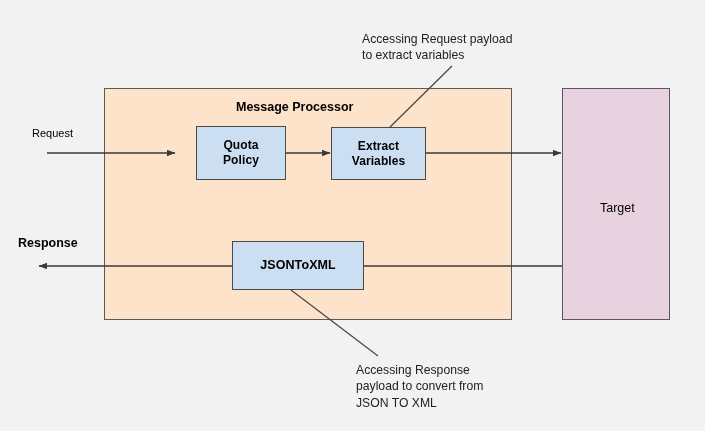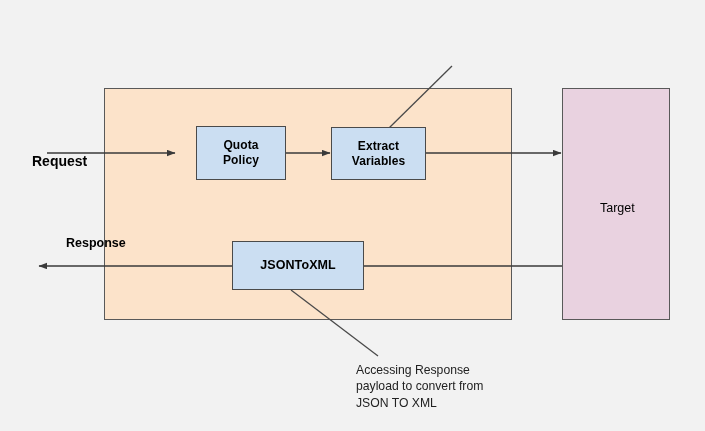--- a/index.html
+++ b/index.html
@@ -100,30 +100,28 @@
   }
   #target-label {
     left: 600px;
     top: 201px;
     font-size: 12.5px;
     font-weight: normal;
   }
   #request-label {
     left: 32px;
     top: 127px;
-    font-size: 14px;
-    font-weight: bold;
-    margin-top: 26px;
+    font-size: 11px;
+    font-weight: normal;
   }
   #response-label {
     left: 18px;
     top: 236px;
     font-size: 12.5px;
     font-weight: bold;
-    margin-left: 48px;
   }
 
   .note {
     position: absolute;
     font-size: 12.2px;
     color: #222;
     line-height: 1.35;
     white-space: pre-line;
   }
   #note-request {
@@ -164,20 +162,21 @@
 
     <line x1="562" y1="266" x2="354" y2="266" stroke="#3a3a3a" stroke-width="1.3" marker-end="url(#arrow-l)"></line>
 
     <line x1="232" y1="266" x2="39" y2="266" stroke="#3a3a3a" stroke-width="1.3" marker-end="url(#arrow-l)"></line>
 
     <line x1="388" y1="129" x2="452" y2="66" stroke="#4a4a4a" stroke-width="1.3"></line>
 
     <line x1="291" y1="290" x2="378" y2="356" stroke="#4a4a4a" stroke-width="1.3"></line>
   </svg>
 
+  <div class="label" id="mp-title">Message Processor</div>
 
   <div class="label" id="target-label">Target</div>
 
   <div class="label" id="request-label">Request</div>
 
   <div class="label" id="response-label">Response</div>
 
   <div class="policy" id="quota-policy">
     <span style="white-space:pre-line;">Quota
 Policy</span>
@@ -185,18 +184,20 @@
 
   <div class="policy" id="extract-variables">
     <span style="white-space:pre-line;">Extract
 Variables</span>
   </div>
 
   <div class="policy" id="jsontoxml">
     <span style="white-space:pre-line;">JSONToXML</span>
   </div>
 
+  <div class="note" id="note-request">Accessing Request payload
+to extract variables</div>
 
   <div class="note" id="note-response">Accessing Response
 payload to convert from
 JSON TO XML</div>
 
 </div>
 
 </body></html>

